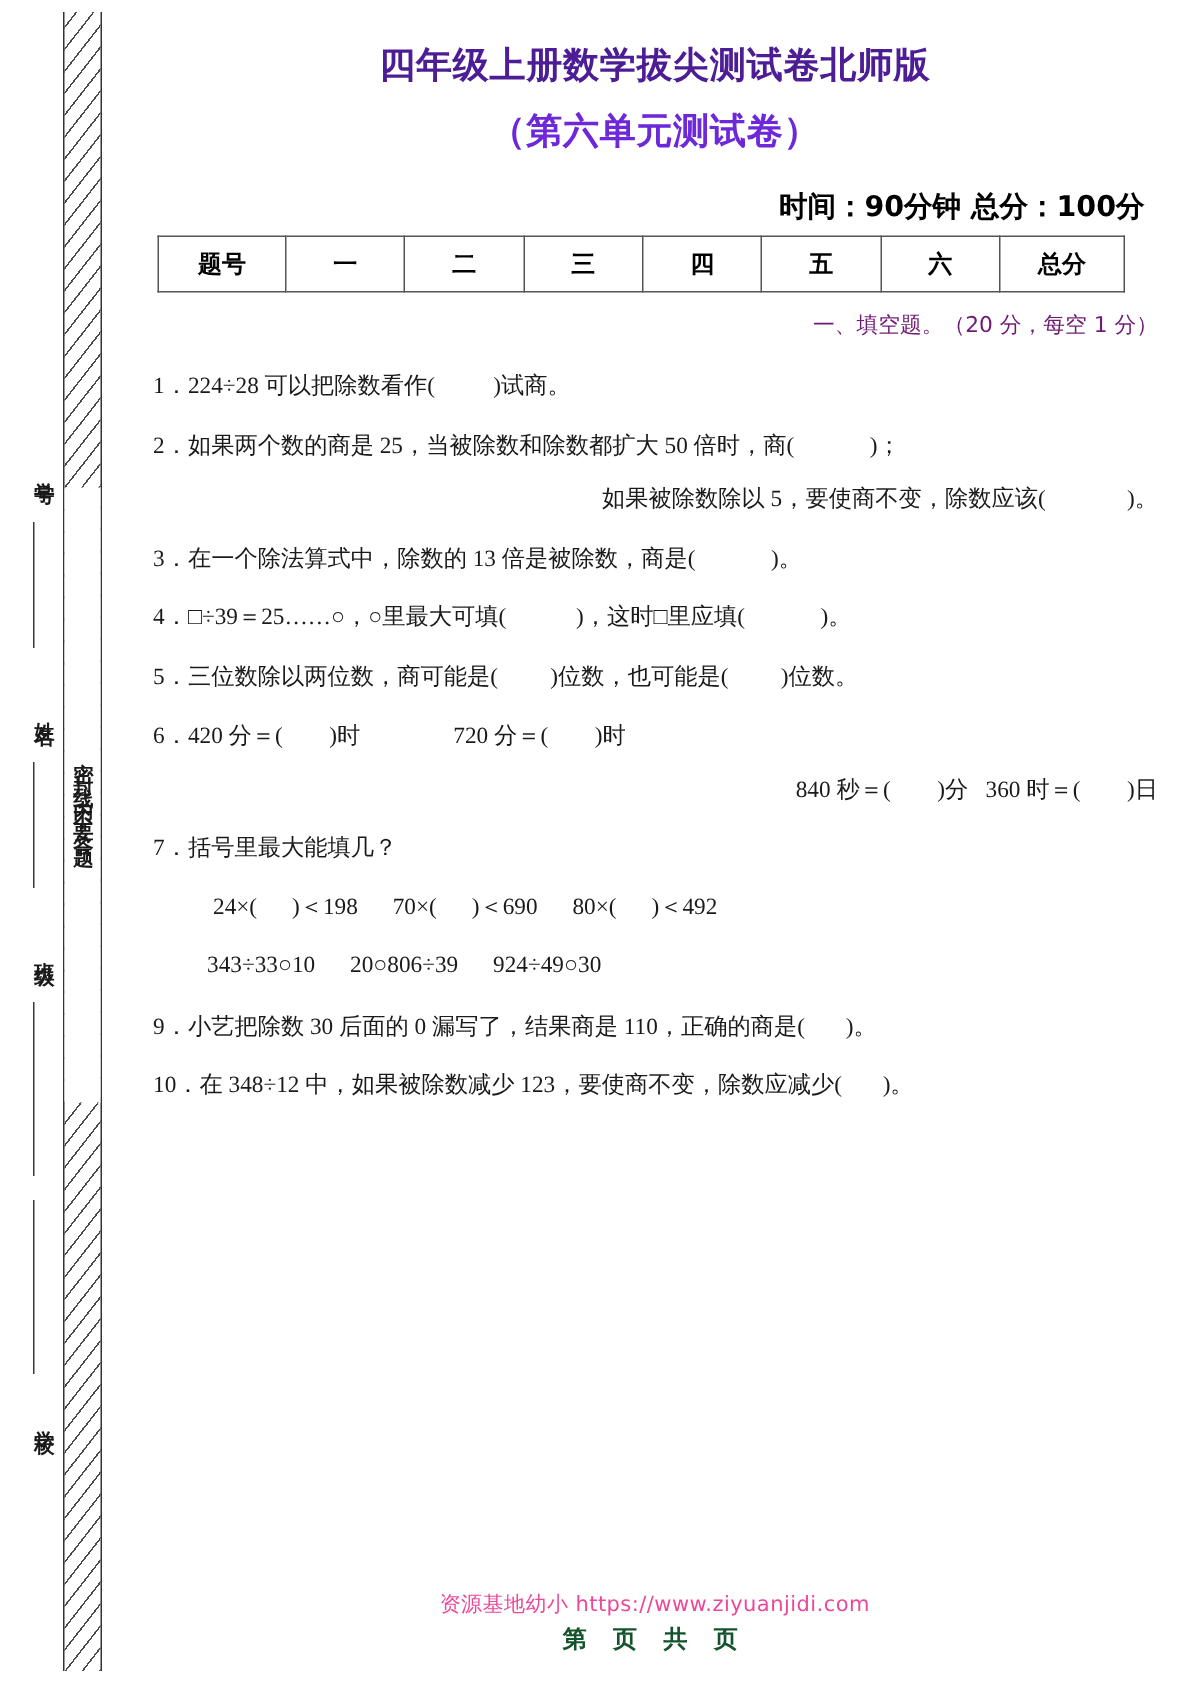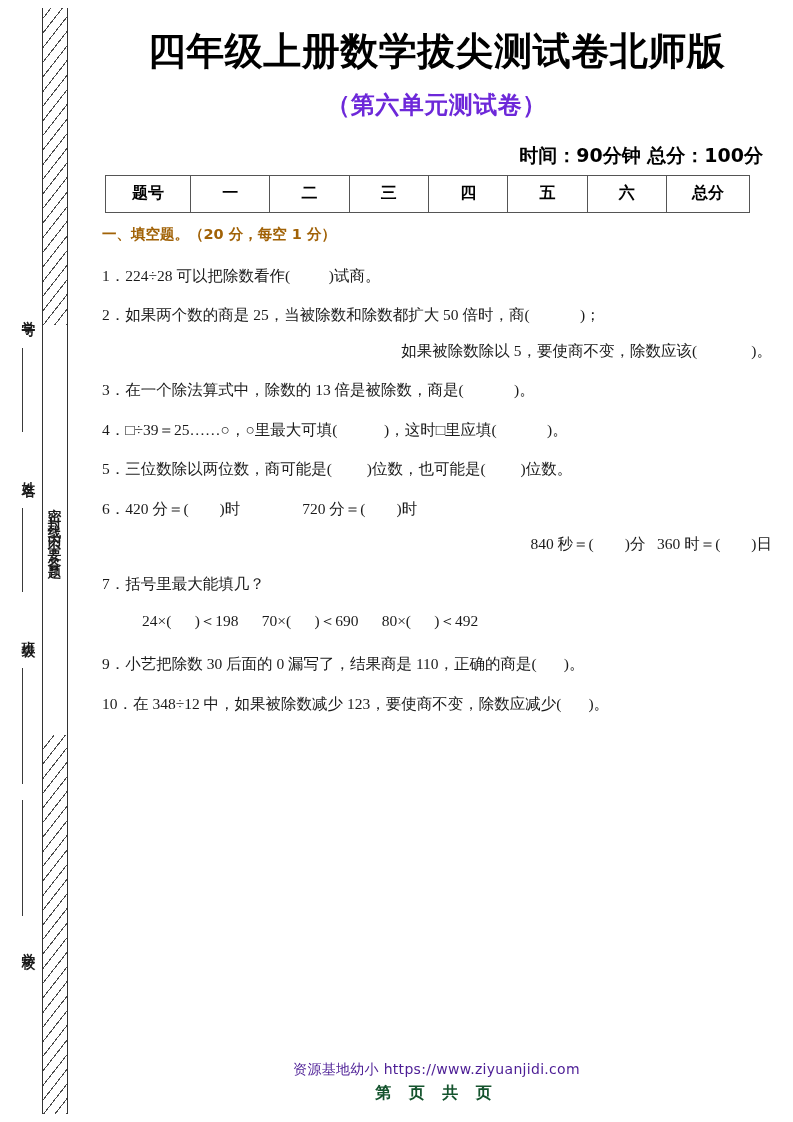--- a/index.html
+++ b/index.html
@@ -80,25 +80,25 @@
   
   #page {
     position: absolute;
     left: 80px; top: 0;
     width: 713px; height: 1122px;
   }
 
   #title-block { padding-top: 28px; text-align: center; }
   .doc-title {
     font-family: "DejaVu Sans", sans-serif;
-    font-size: 38px;
+    font-size: 24px;
     font-weight: 700;
     letter-spacing: 0.5px;
     line-height: 1.25;
-    color: #000000;
+    color: #4c1d95;
     margin: 0;
   }
   .doc-subtitle {
     font-family: "DejaVu Sans", sans-serif;
     font-size: 24px;
     font-weight: 700;
     letter-spacing: 0.5px;
     line-height: 1.3;
     margin: 14px 0 0 0;
     color: #6d28d9;
@@ -134,23 +134,24 @@
   #score-table td.total-cell { width: 80px; }
 
   
   #questions {
     margin: 12px 0 0 22px;
     width: 670px;
   }
   .section-head {
     font-family: "DejaVu Sans", sans-serif;
     font-size: 14.5px;
-    font-weight: 700;
-    color: #a16207;
+    font-weight: 400;
+    color: #701a75;
     margin: 8px 0 0 0;
+    text-align: right;
   }
   .q {
     font-size: 15.5px;
     line-height: 1.0;
     color: #1a1a1a;
     margin: 24px 0 0 0;
     white-space: pre-wrap;
   }
   .q.tight { margin-top: 20px; text-align: right; }
   .q-sub {
@@ -163,21 +164,21 @@
 
   
   #footer {
     position: absolute;
     left: 0; right: 0; bottom: 18px;
     text-align: center;
   }
   .watermark {
     font-family: "DejaVu Sans", sans-serif;
     font-size: 14px;
-    color: #4c1d95;
+    color: #ec4899;
     margin: 0 0 4px 0;
     letter-spacing: 0.3px;
   }
   .page-no {
     font-family: "DejaVu Sans", sans-serif;
     font-size: 16px;
     font-weight: 700;
     color: #14532d;
     letter-spacing: 6px;
     margin: 0;
@@ -245,20 +246,21 @@
     <p class="q">4．□÷39＝25……○，○里最大可填(            )，这时□里应填(             )。</p>
 
     <p class="q">5．三位数除以两位数，商可能是(         )位数，也可能是(         )位数。</p>
 
     <p class="q">6．420 分＝(        )时                720 分＝(        )时</p>
     <p class="q tight">840 秒＝(        )分   360 时＝(        )日</p>
 
     <p class="q">7．括号里最大能填几？</p>
     <p class="q-sub">24×(      )＜198      70×(      )＜690      80×(      )＜492</p>
 
+    <p class="q-sub indent2">343÷33○10      20○806÷39      924÷49○30</p>
 
     <p class="q">9．小艺把除数 30 后面的 0 漏写了，结果商是 110，正确的商是(       )。</p>
 
     <p class="q">10．在 348÷12 中，如果被除数减少 123，要使商不变，除数应减少(       )。</p>
 
   </div>
 
   <div id="footer">
     <p class="watermark">资源基地幼小 https://www.ziyuanjidi.com</p>
     <p class="page-no">第 页 共 页</p>

